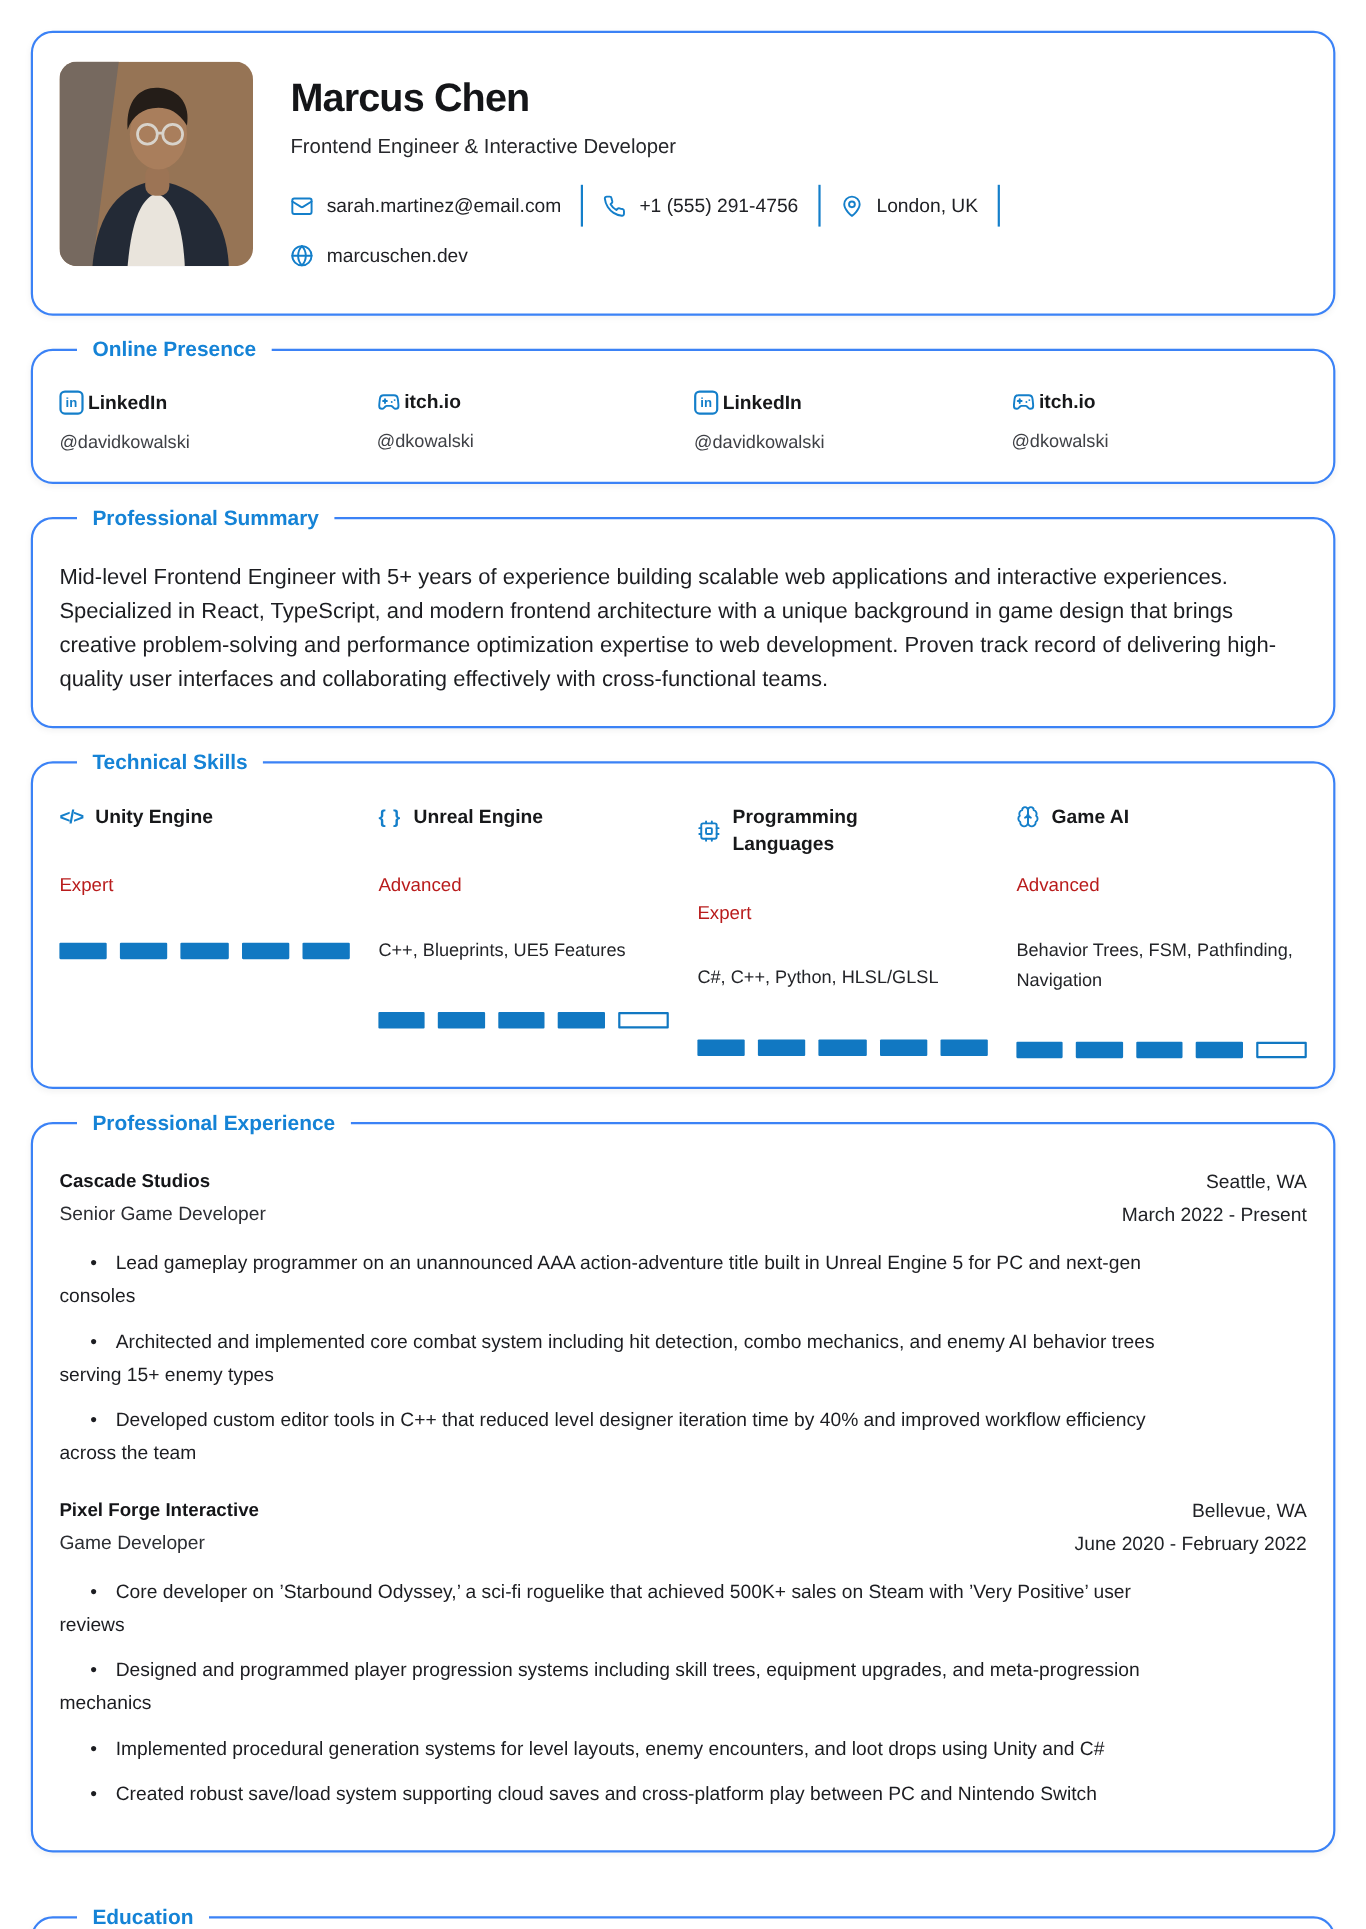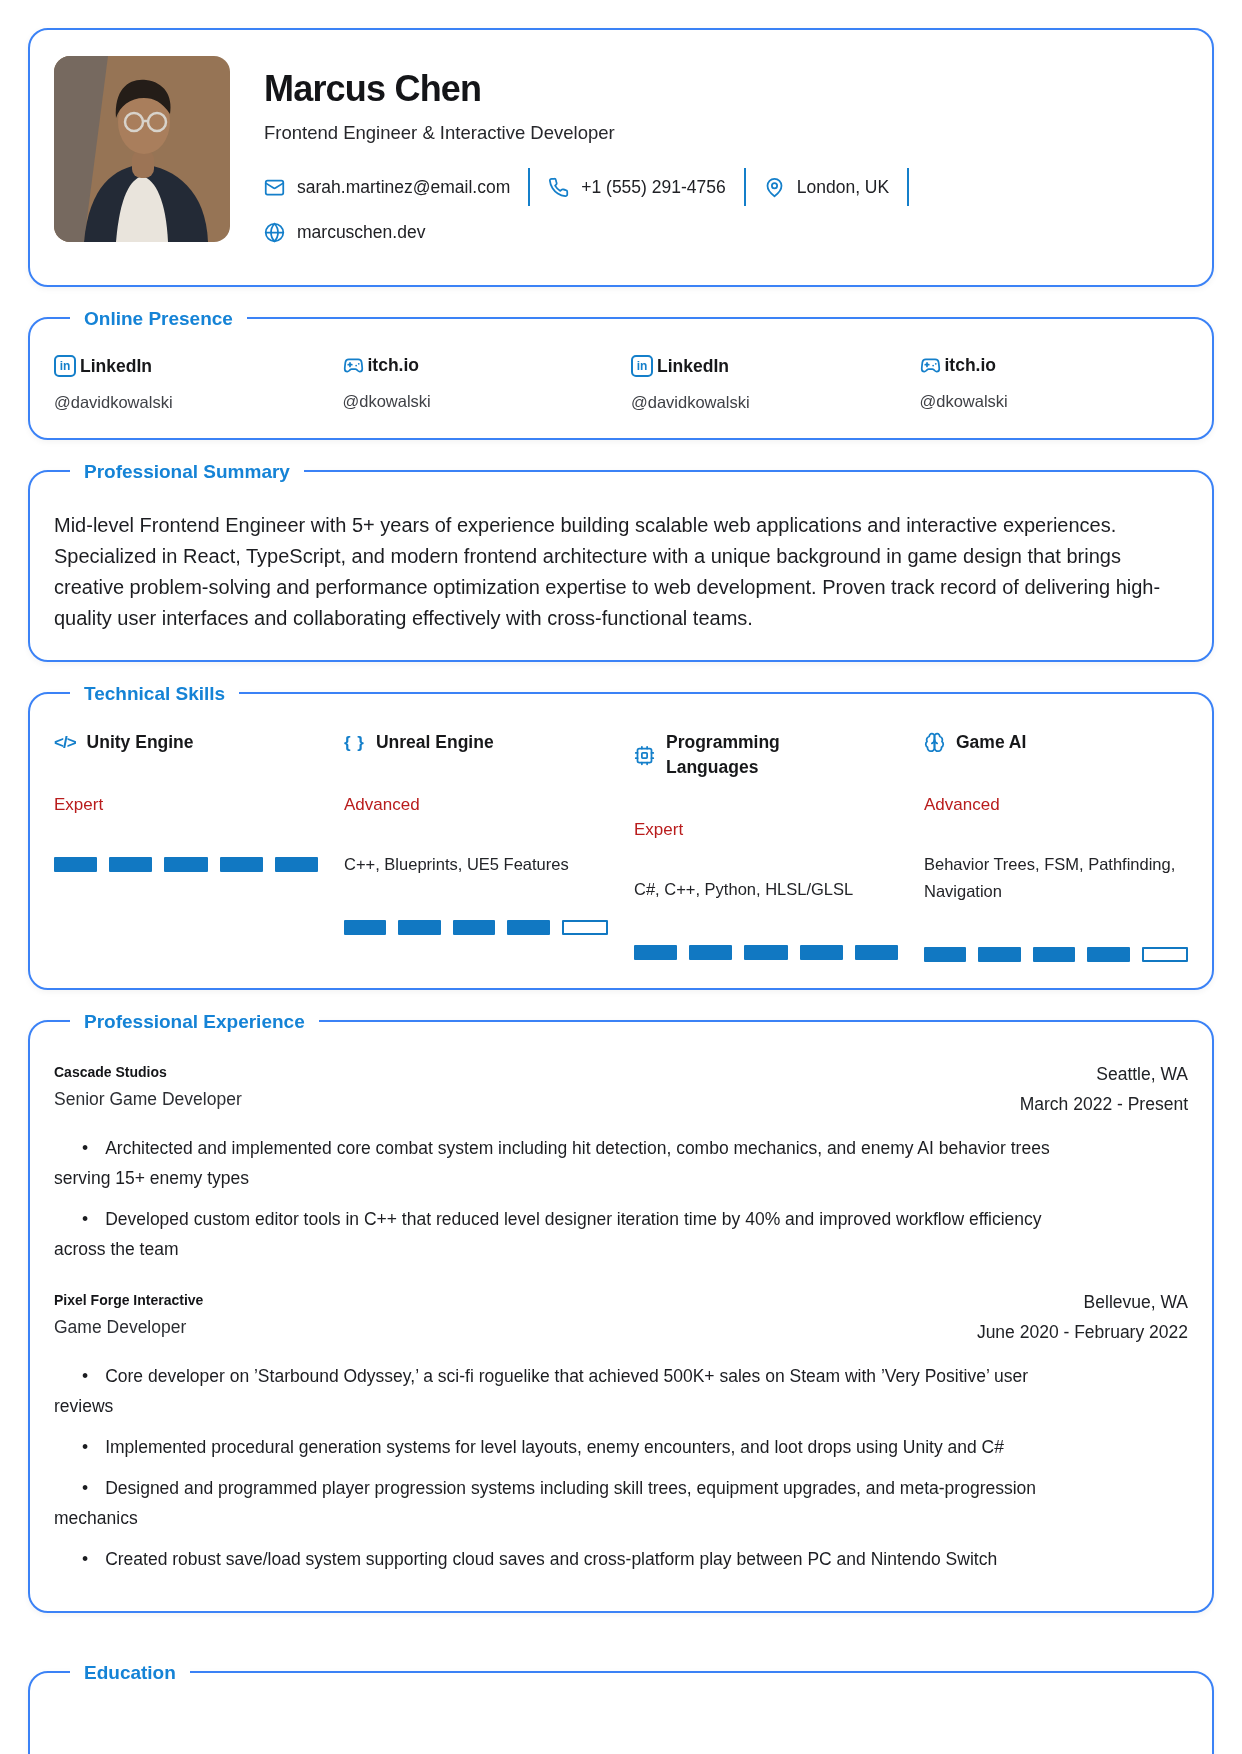--- a/index.html
+++ b/index.html
@@ -68,21 +68,21 @@
   .skill-detail { margin-top: 8px; font-size: 16.5px; line-height: 27px; color: #232428; }
   .skill-bar { display: flex; gap: 12px; margin-top: 14px; }
   .seg { flex: 1; height: 15px; border-radius: 1px; }
   .seg-filled { background: #1178c2; }
   .seg-empty { background: #fff; border: 2.5px solid #1178c2; }
 
   
   .job { margin-top: 28px; }
   .job:first-of-type { margin-top: 6px; }
   .job-head { display: flex; justify-content: space-between; align-items: flex-start; }
-  .company { font-size: 14px; font-weight: 700; color: #141518; }
+  .company { font-size: 17px; font-weight: 700; color: #141518; }
   .role { margin-top: 9px; font-size: 17.5px; color: #2c2e33; }
   .job-right { text-align: right; font-size: 17.5px; color: #202226; }
   .job-dates { margin-top: 9px; }
   ul.bullets { list-style: none; margin: 18px 0 0; padding: 0; max-width: 1000px; }
   li.bullet { font-size: 17.5px; line-height: 30px; color: #1c1d21; margin-bottom: 11px; }
   li.bullet::before { content: "\2022"; margin-left: 28px; margin-right: 17px; }
 
   
   .card.education { margin-top: 58px; min-height: 160px; }
 </style>
@@ -279,40 +279,41 @@
         <div>
           <div class="company">Cascade Studios</div>
           <div class="role">Senior Game Developer</div>
         </div>
         <div class="job-right">
           <div>Seattle, WA</div>
           <div class="job-dates">March 2022 - Present</div>
         </div>
       </div>
       <ul class="bullets">
+        <li class="bullet">Lead gameplay programmer on an unannounced AAA action-adventure title built in Unreal Engine 5 for PC and next-gen consoles</li>
         <li class="bullet">Architected and implemented core combat system including hit detection, combo mechanics, and enemy AI behavior trees serving 15+ enemy types</li>
         <li class="bullet">Developed custom editor tools in C++ that reduced level designer iteration time by 40% and improved workflow efficiency across the team</li>
       </ul>
     </div>
 
     <div class="job">
       <div class="job-head">
         <div>
           <div class="company">Pixel Forge Interactive</div>
           <div class="role">Game Developer</div>
         </div>
         <div class="job-right">
           <div>Bellevue, WA</div>
           <div class="job-dates">June 2020 - February 2022</div>
         </div>
       </div>
       <ul class="bullets">
         <li class="bullet">Core developer on ’Starbound Odyssey,’ a sci-fi roguelike that achieved 500K+ sales on Steam with ’Very Positive’ user reviews</li>
+        <li class="bullet">Designed and programmed player progression systems including skill trees, equipment upgrades, and meta-progression mechanics</li>
         <li class="bullet">Implemented procedural generation systems for level layouts, enemy encounters, and loot drops using Unity and C#</li>
-        <li class="bullet">Designed and programmed player progression systems including skill trees, equipment upgrades, and meta-progression mechanics</li>
         <li class="bullet">Created robust save/load system supporting cloud saves and cross-platform play between PC and Nintendo Switch</li>
       </ul>
     </div>
   </div>
 
   <div class="card education">
     <span class="legend">Education</span>
   </div>
 
 </div>

